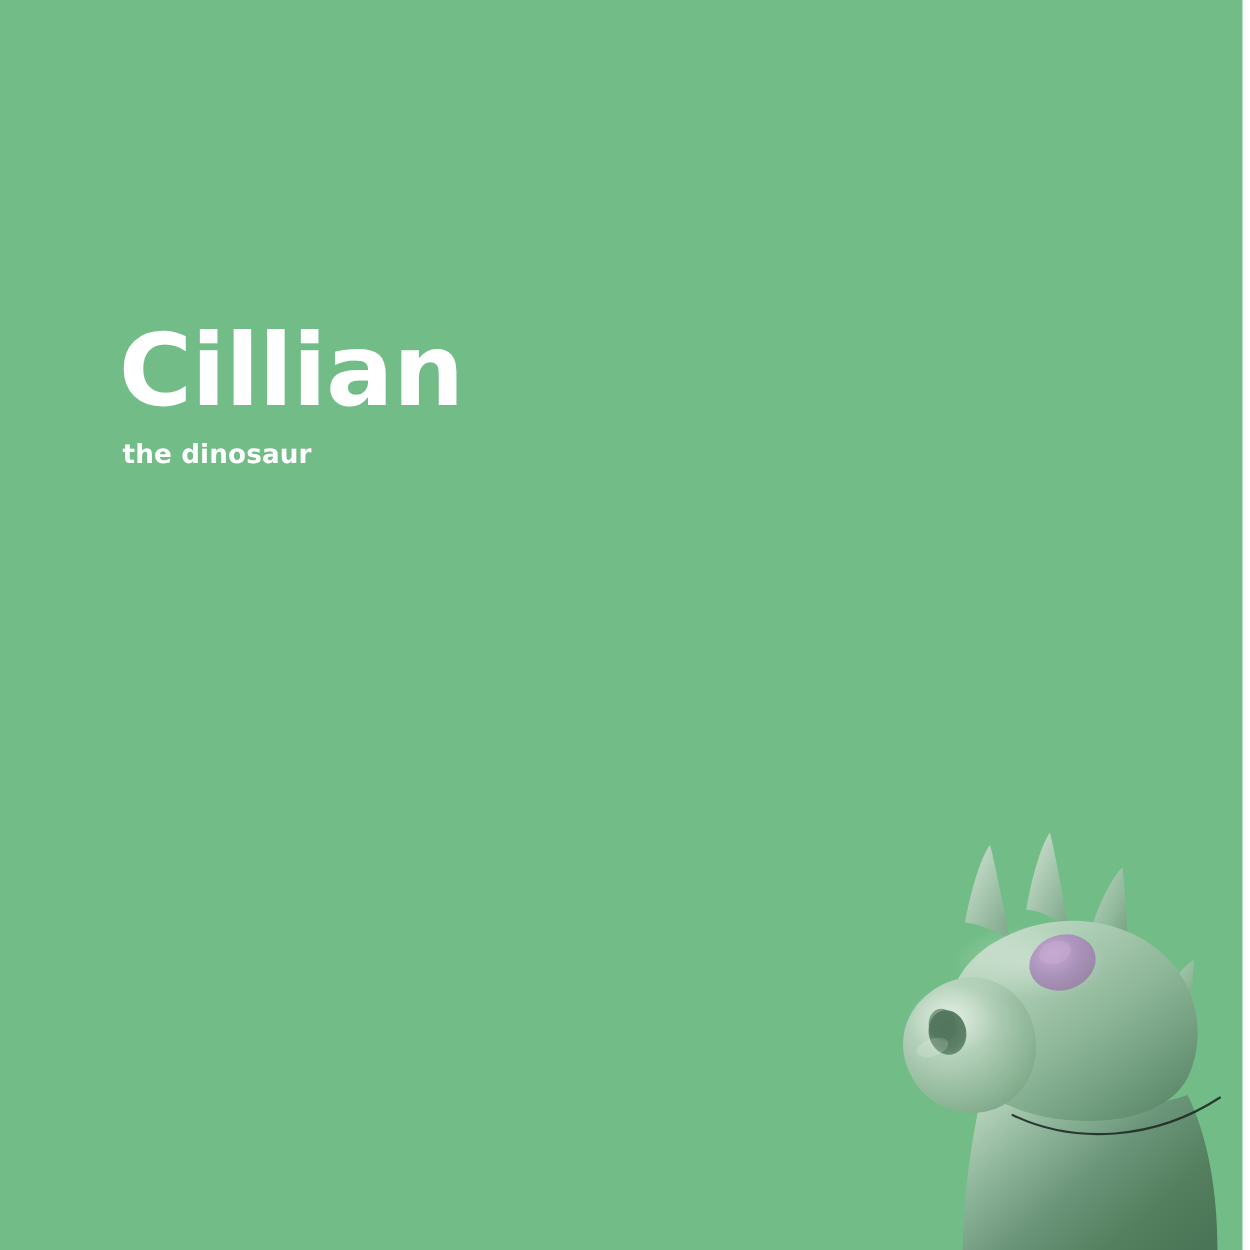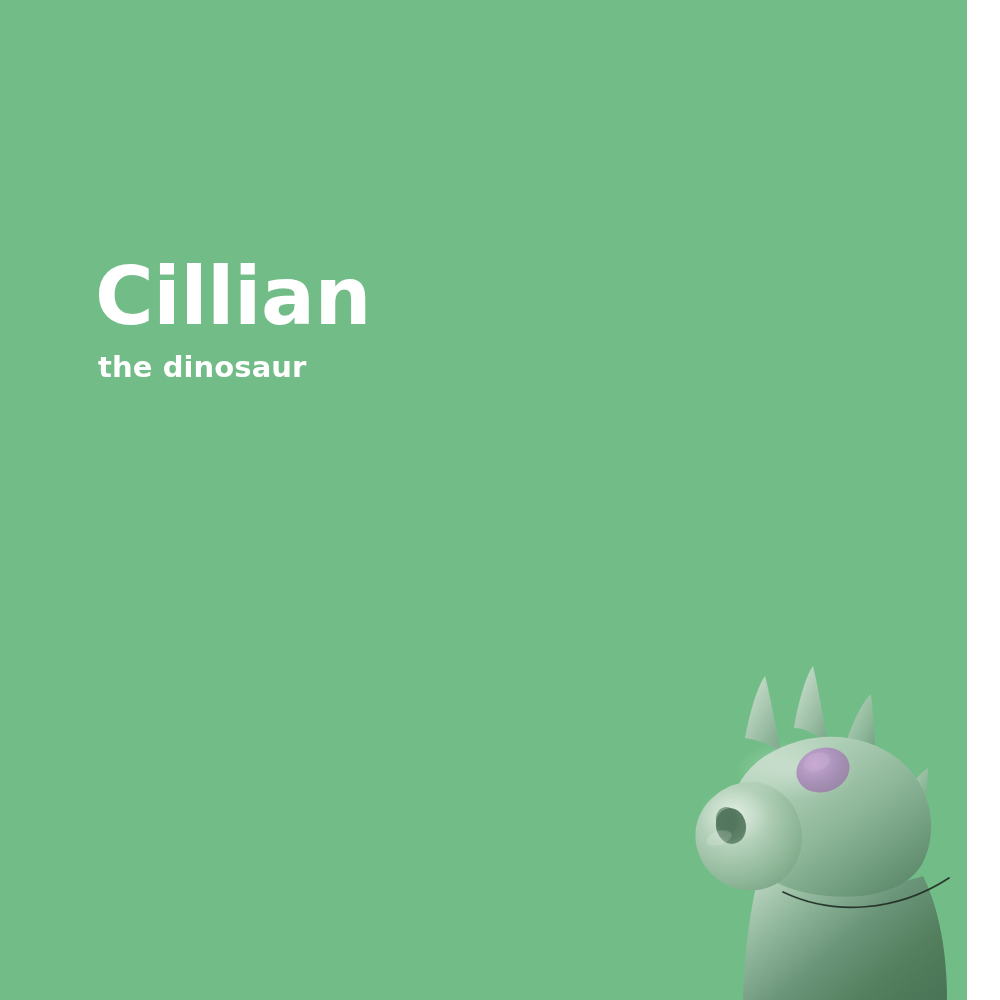--- a/index.html
+++ b/index.html
@@ -7,20 +7,21 @@
     padding: 0;
     background: #ffffff;
   }
   #stage {
     position: relative;
     width: 967px;
     height: 1000px;
     overflow: hidden;
     background: #72bd87;
     font-family: "DejaVu Sans", sans-serif;
+    padding-left: 27px;
   }
 
   
   #character-art {
     position: absolute;
     right: 0;
     bottom: 0;
     width: 320px;
     height: 360px;
     pointer-events: none;
@@ -46,21 +47,21 @@
     font-weight: bold;
     line-height: 0.98;
     letter-spacing: -0.5px;
     margin: 0;
     padding: 0;
   }
 
   .subtitle {
     color: #ffffff;
     font-family: "DejaVu Sans", sans-serif;
-    font-size: 29px;
+    font-size: 21px;
     font-weight: bold;
     line-height: 1.1;
     letter-spacing: 0.1px;
     margin: 16px 0 0 3px;
     padding: 0;
   }
 
   .description {
     color: #ffffff;
     font-family: "Liberation Sans", sans-serif;

